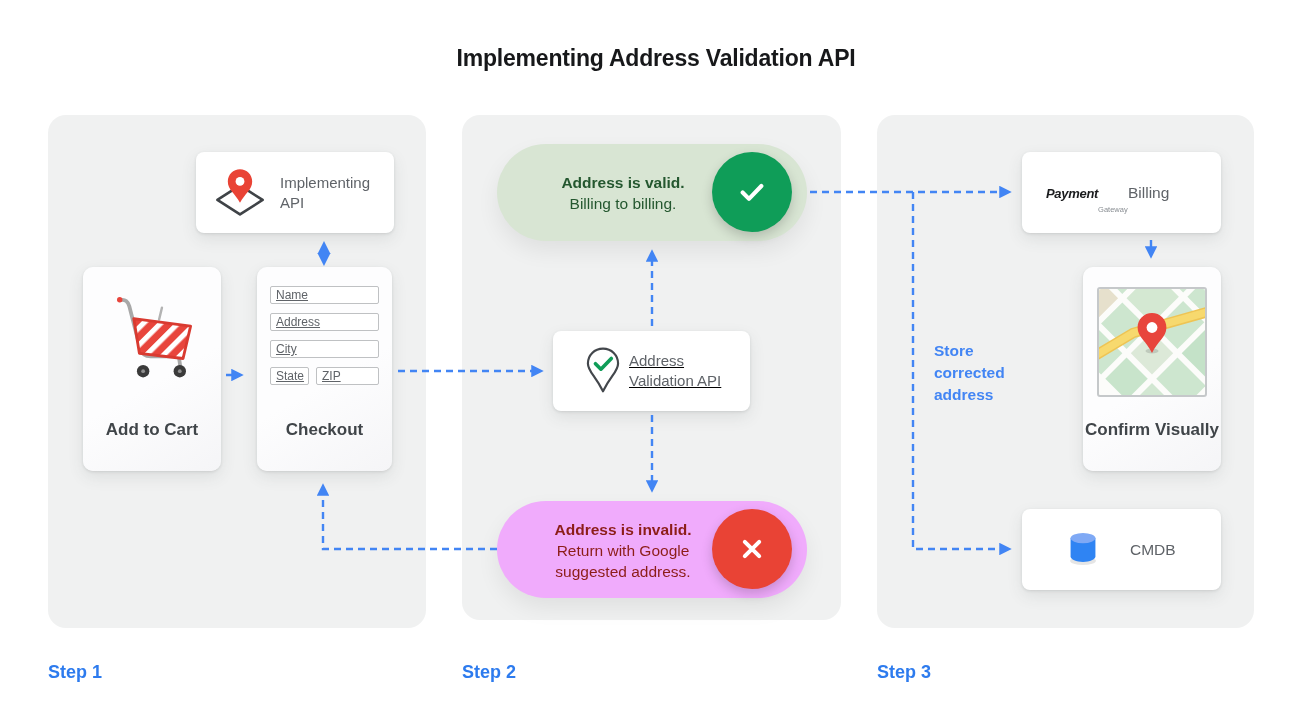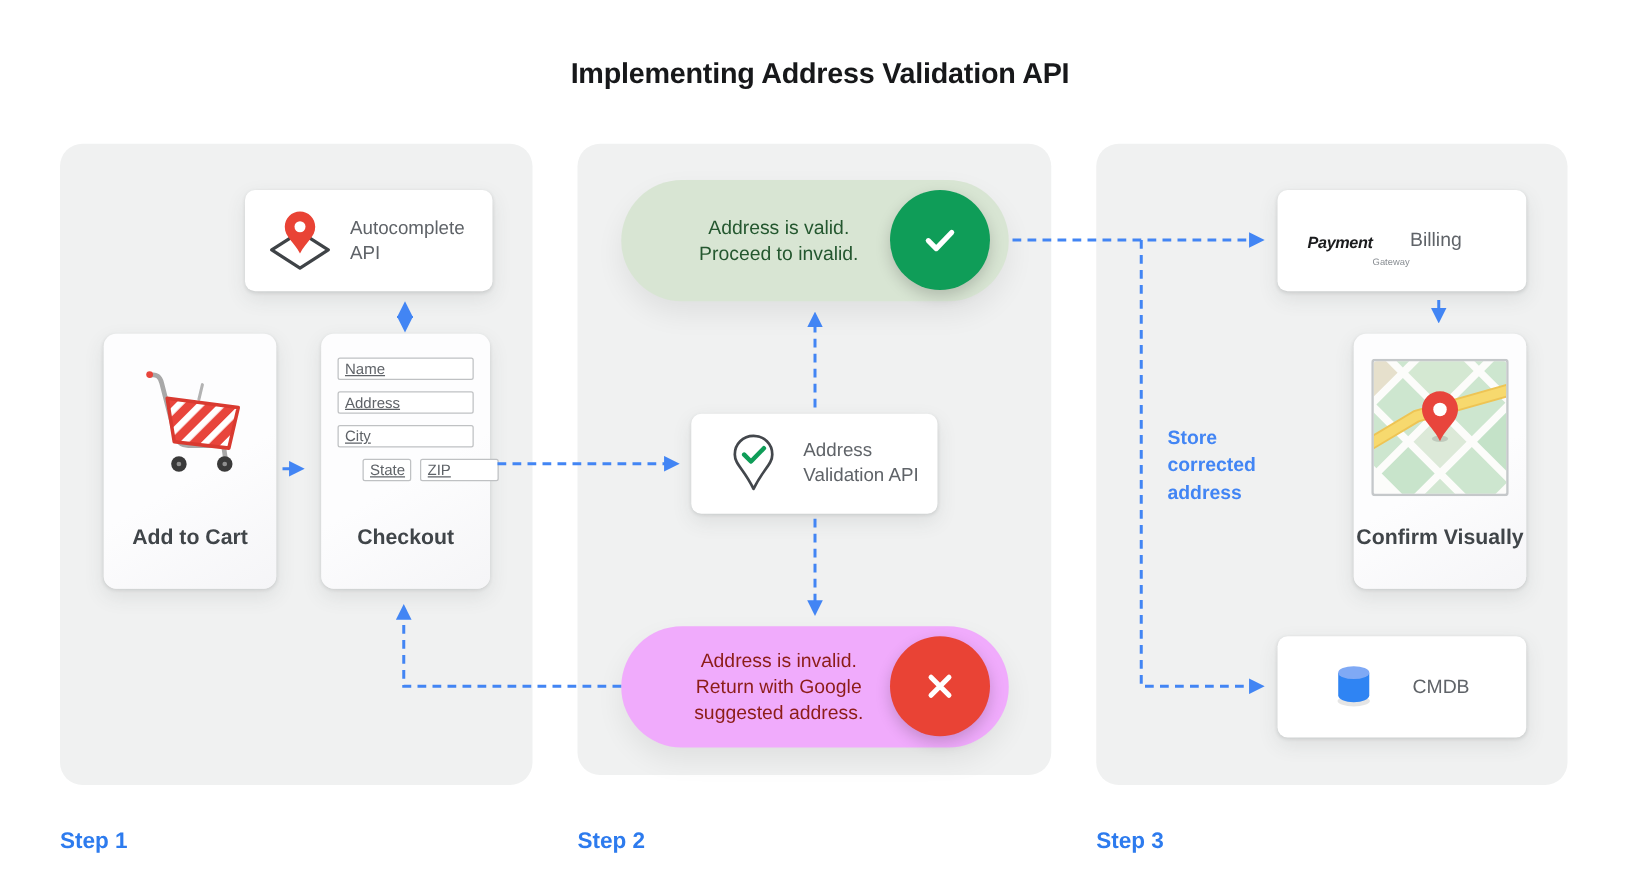--- a/index.html
+++ b/index.html
@@ -40,46 +40,46 @@
   #cartCard { left: 35px; top: 152px; width: 138px; height: 204px; padding-left: 25px; }
   #cartCard svg.cart { position: absolute; left: 23px; top: 20px; }
   #checkoutCard { left: 209px; top: 152px; width: 135px; height: 204px; }
   .form { padding: 19px 13px 0 13px; }
   .form input {
     display: block; width: 100%; height: 18px; margin-bottom: 9px;
     border: 1px solid #bfc1c3; border-radius: 2px; background: #fff;
     font-family: "Liberation Sans", sans-serif; font-size: 12px; color: #5f6368; padding: 0 0 0 5px; outline: none; text-decoration: underline;
   }
   .form input::placeholder { color: #5f6368; opacity: 1; }
-  .form-row { display: flex; gap: 7px; margin-left: 20px; }
+  .form-row { display: flex; gap: 7px; }
   .form-row input.state { width: 39px; }
   .form-row input.zip { width: 63px; flex: none; }
 
   
   .pill {
     position: absolute; width: 310px; height: 97px; border-radius: 49px;
     box-shadow: 0 10px 22px rgba(0,0,0,.07);
   }
   #validPill { left: 35px; top: 29px; background: #d8e5d3; }
   #invalidPill { left: 35px; top: 386px; background: #f0abfc; }
   .pill-text {
     position: absolute; left: 22px; top: 50%; transform: translateY(-50%);
     width: 208px; text-align: center; font-size: 15.5px; line-height: 21px;
   }
   #validPill .pill-text { color: #24572f; }
   #invalidPill .pill-text { color: #8c1d18; }
-  .pill-title { font-weight: 400; display: block; }
+  .pill-title { font-weight: 700; display: block; }
   .pill-circle {
     position: absolute; left: 215px; top: 8px; width: 80px; height: 80px; border-radius: 50%;
     display: flex; align-items: center; justify-content: center;
     box-shadow: 0 5px 12px rgba(0,0,0,.18);
   }
   #validCircle { background: #0f9d58; }
   #invalidCircle { background: #e94335; }
-  #validationCard { left: 91px; top: 216px; width: 197px; height: 80px; padding-left: 24px; gap: 14px; }
+  #validationCard { left: 91px; top: 216px; width: 197px; height: 80px; padding-left: 24px; gap: 0; text-decoration: underline; }
 
   
   #billingCard { left: 145px; top: 37px; width: 199px; height: 81px; padding-left: 24px; gap: 16px; }
   .pg-logo { display: flex; flex-direction: row; align-items: center; width: 66px; flex: none; }
   .pg-title { font-size: 13px; font-weight: 700; font-style: italic; color: #1b1c1e; letter-spacing: -0.3px; margin-top: 1px; }
   .pg-sub { font-size: 7.5px; color: #888d92; align-self: flex-end; margin: -2px 6px 0 0; }
   #confirmCard { left: 206px; top: 152px; width: 138px; height: 204px; }
   #confirmCard svg.map { position: absolute; left: 14px; top: 20px; }
   #cmdbCard { left: 145px; top: 394px; width: 199px; height: 81px; padding-left: 34px; gap: 20px; }
   .store-note {
@@ -100,21 +100,21 @@
   <h1 class="title">Implementing Address Validation API</h1>
 
   <div class="panel" id="panel1">
 
     <div class="card row-card" id="autocompleteCard">
       <svg width="60" height="58" viewBox="0 0 100 100">
         <polygon points="50,37 89,62 50,87 11,62" fill="none" stroke="#3f4347" stroke-width="4.5" stroke-linejoin="round"></polygon>
         <path d="M50 9 C38.4 9 29 18.4 29 30 C29 44.5 41.5 50 50 67 C58.5 50 71 44.5 71 30 C71 18.4 61.6 9 50 9 Z" fill="#e94335"></path>
         <circle cx="50" cy="30" r="7.6" fill="#ffffff"></circle>
       </svg>
-      <div class="card-label" style="width:104px;">Autocomplete API</div>
+      <div class="card-label" style="width:104px;">Implementing API</div>
     </div>
 
     <div class="card big-card" id="cartCard">
       <svg class="cart" width="94" height="96" viewBox="0 0 100 100">
         <defs>
           <pattern id="cartStripes" patternUnits="userSpaceOnUse" width="13" height="13" patternTransform="rotate(45)">
             <rect width="13" height="13" fill="#e8453c"></rect>
             <rect width="5.5" height="13" fill="#ffffff"></rect>
           </pattern>
         </defs>
@@ -142,21 +142,21 @@
       </div>
       <div class="big-label">Checkout</div>
     </div>
   </div>
 
   <div class="panel" id="panel2">
 
     <div class="pill" id="validPill">
       <div class="pill-text">
         <span class="pill-title">Address is valid.</span>
-        <span>Proceed to invalid.</span>
+        <span>Billing to billing.</span>
       </div>
       <div class="pill-circle" id="validCircle">
         <svg width="44" height="44" viewBox="0 0 80 80">
           <path d="M23 41 L34.5 52.5 L57 29" stroke="#ffffff" stroke-width="7.5" fill="none" stroke-linecap="round" stroke-linejoin="round"></path>
         </svg>
       </div>
     </div>
 
     <div class="card row-card" id="validationCard">
       <svg width="52" height="54" viewBox="0 0 100 100">

